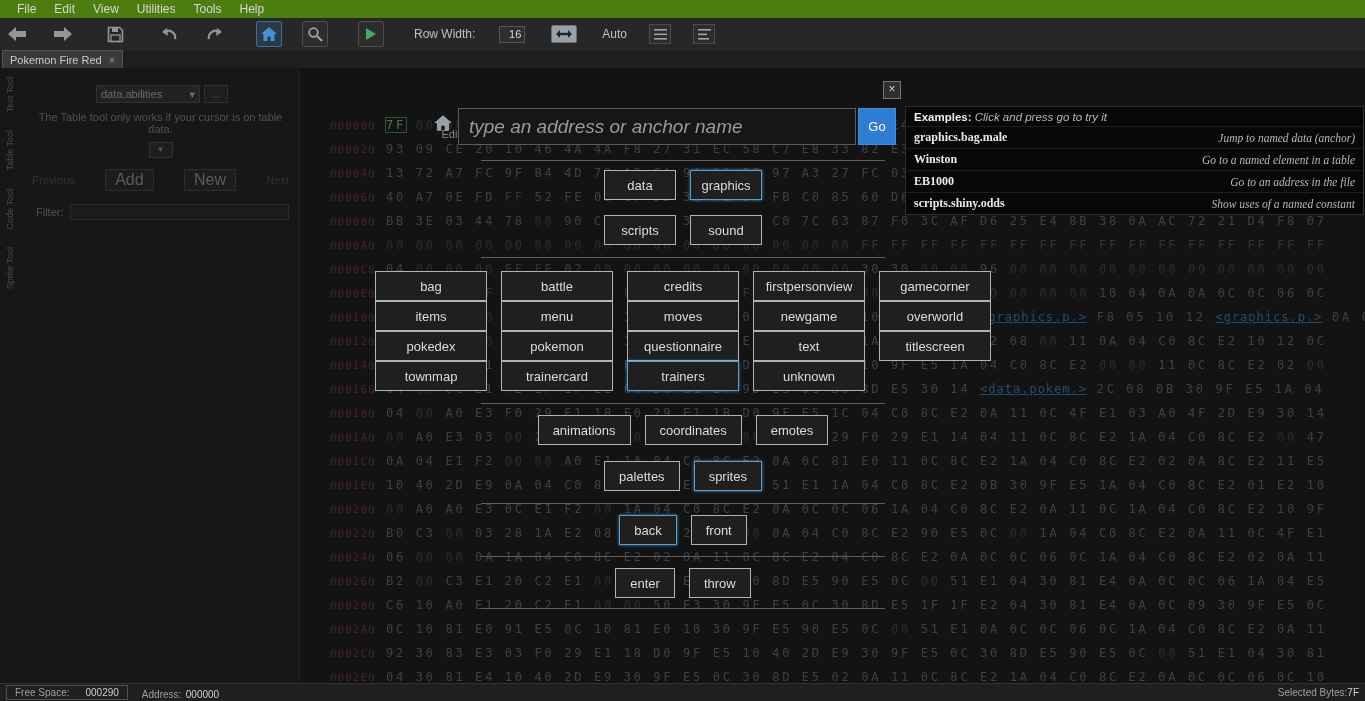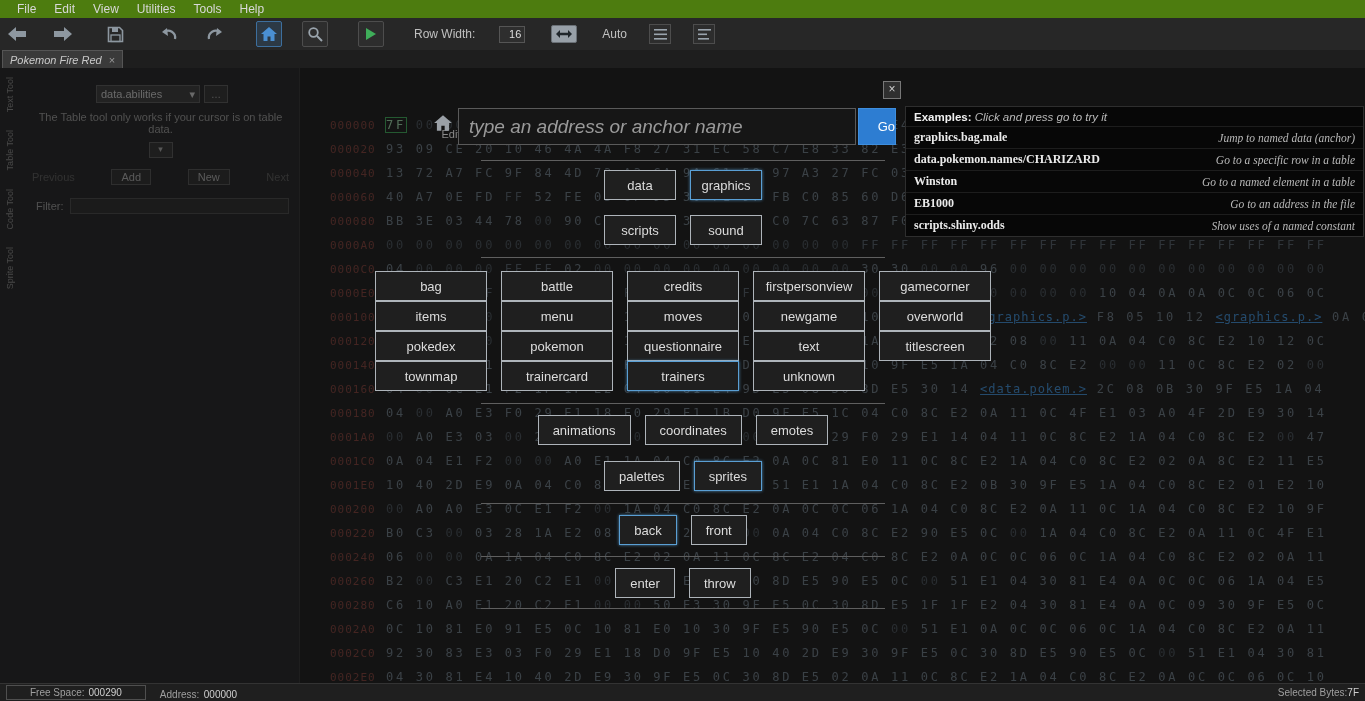--- a/index.html
+++ b/index.html
@@ -16,40 +16,40 @@
   .tbtn.boxed { border-color:#4d4d4d; background:#2d2d2d; }
   .tbtn.home { background:rgba(74,143,210,.18); border-color:#3d6f9e; }
   .tb-label { font-size:12px; color:#c0c0c0; margin-left:10px; }
   #row-width-input { width:26px; height:17px; background:#2e2e2e; border:1px solid #555; color:#ddd; font-size:11px; text-align:right; padding-right:3px; margin-left:4px; }
   .pillbtn { width:26px; height:18px; background:#98a0a8; border:1px solid #6a7076; border-radius:2px; display:flex; align-items:center; justify-content:center; margin-left:6px; }
   .listbtn { width:22px; height:20px; border:1px solid #4d4d4d; background:#2d2d2d; display:flex; align-items:center; justify-content:center; margin-left:2px; }
 
   
   #tabstrip { position:absolute; left:0; top:50px; width:100%; height:18px; z-index:30; }
   #tab { position:absolute; left:2px; top:0; height:18px; background:#3a3a3a; border:1px solid #555; border-bottom:none; display:flex; align-items:center; padding:0 7px; gap:7px; }
-  #tab-title { font-size:11px; color:#c9c9c9;font-style:italic; }
+  #tab-title { font-size:11px; color:#c9c9c9; }
   #tab-close { font-size:11px; color:#999; cursor:default; }
 
   
   #main { position:absolute; left:0; top:68px; width:1365px; height:615px; overflow:hidden;padding-left:48px; }
 
   
   #sidestrip { position:absolute; left:0; top:0; width:22px; height:100%; background:#252526; z-index:1; }
   .vtab { writing-mode:vertical-rl; transform:rotate(180deg); font-size:9px; color:#8a8a8a; padding:9px 5px; cursor:default; }
 
   
   #leftpanel { position:absolute; left:22px; top:0; width:278px; height:100%; background:#252526; border-right:1px solid #333; z-index:1; }
   #combo-row { margin:17px 0 0 74px; width:132px; display:flex; gap:4px; }
   #table-combo { flex:1; height:18px; background:#3c3c3c; border:1px solid #5a5a5a; font-size:11px; color:#cfcfcf; display:flex; align-items:center; justify-content:space-between; padding:0 4px; }
   #combo-extra-btn { width:24px; height:18px; background:#333; border:1px solid #5a5a5a; color:#aaa; font-size:10px; display:flex; align-items:center; justify-content:center; }
   #table-hint { margin:8px 6px 0 6px; font-size:11px; line-height:12px; color:#9a9a9a; text-align:center; }
   #mini-btn { display:block; margin:7px auto 0 auto; width:24px; height:16px; background:#333; border:1px solid #5a5a5a; color:#aaa; font-size:9px; line-height:13px; text-align:center; }
   #nav-row { margin:11px 10px 0 10px; display:flex; align-items:center; justify-content:space-between; }
   .nav-dim { font-size:11px; color:#5b5b5b; }
-  .nav-btn { font-size:11px; color:#b0b0b0; background:#2e2e2e; border:1px solid #555; padding:1px 9px; }
+  .nav-btn { font-size:16px; color:#b0b0b0; background:#2e2e2e; border:1px solid #555; padding:1px 9px; }
   #filter-row { margin:13px 10px 0 14px; display:flex; align-items:center; }
   #filter-label { font-size:11px; color:#9a9a9a; }
   #filter-input { flex:1; height:16px; margin-left:6px; background:#2c2c2c; border:1px solid #4a4a4a; color:#ccc; font-size:11px; padding:0 4px; }
 
   
   #hexarea { position:absolute; left:300px; top:0; width:1065px; height:100%; background:#1d1d1d; z-index:1; }
   #hex-rows { position:absolute; left:30px; top:44px; right:0; font-family:"DejaVu Sans Mono", monospace; white-space:nowrap; }
   .hex-row { height:24px; line-height:24px; }
   .hex-addr { display:inline-block; width:50px; margin-right:6px; font-size:11px; letter-spacing:1px; color:#82403a; }
   .hex-b { font-size:12px; letter-spacing:2.8px; color:#6e7b86; }
@@ -64,21 +64,21 @@
   
   #goto-layer { position:absolute; left:0; top:0; width:100%; height:100%; z-index:10; }
   #goto-close { position:absolute; left:883px; top:13px; width:18px; height:18px; background:#2f2f2f; border:1px solid #777; color:#ccc; font-size:12px; line-height:15px; text-align:center; }
   #goto-header { position:absolute; left:373px; top:14px; width:520px; text-align:center; white-space:nowrap;margin-top:40px; }
   #goto-edit-label { font-size:11px; color:#8a8a8a; margin-right:7px; }
   #goto-title { font-size:15px; font-weight:bold; color:#f0f0f0; margin-right:8px; }
   #goto-subtitle { font-size:18px; font-style:italic; color:#9a9a9a; }
   #home-icon { position:absolute; left:433px; top:46px; }
   #goto-input { position:absolute; left:458px; top:40px; width:398px; height:37px; background:#161616; border:1px solid #5a5a5a; color:#d8d8d8; font-size:19px; font-style:italic; font-family:"Liberation Sans", sans-serif; padding:0 10px; }
   #goto-input::placeholder { color:#9a9a9a; }
-  #go-btn { position:absolute; left:858px; top:40px; width:38px; height:37px; background:#2d7dd2; border:1px solid #3e8ede; color:#fff; font-size:13px;text-align:right; }
+  #go-btn { position:absolute; left:858px; top:40px; width:38px; height:37px; background:#2d7dd2; border:1px solid #3e8ede; color:#fff; font-size:13px; }
 
   
   #examples { position:absolute; left:905px; top:38px; width:459px; background:#070707; border:1px solid #2e2e2e; }
   #examples-header { padding:4px 8px 3px 8px; font-size:11.5px; color:#d0d0d0; }
   #examples-header b { color:#f0f0f0; }
   #examples-header i { color:#b9b9b9; }
   .ex-row { display:flex; justify-content:space-between; align-items:center; padding:3px 8px; border-top:1px solid #1d1d1d;font-family:Liberation Serif, serif; }
   .ex-name { font-size:12px; font-weight:bold; color:#eaeaea; white-space:nowrap; }
   .ex-desc { font-size:11.5px; font-style:italic; color:#b9b9b9; white-space:nowrap; margin-left:12px; overflow:hidden; }
 
@@ -91,21 +91,21 @@
   .mt9{margin-top:9px;} .mt15{margin-top:15px;} .mt11{margin-top:11px;} .mt16{margin-top:16px;}
   .cat-btn { background:#1f1f1f; border:1px solid #aeb4ba; color:#dcdcdc; font-size:13px; height:30px; padding:0 14px; font-family:"Liberation Sans", sans-serif; }
   .cat-btn.hl { border-color:#5a9fd4; box-shadow:0 0 3px rgba(90,159,212,.85); }
   .w72 { width:72px; padding:0; }
   #grid-main { margin-top:13px; display:grid; grid-template-columns:repeat(5,112px); gap:0 14px; justify-content:center; }
   #grid-main .cat-btn { width:112px; padding:0; }
 
   
   #statusbar { position:absolute; left:0; top:683px; width:100%; height:18px; background:#1f1f1f; border-top:1px solid #333; display:flex; align-items:center; justify-content:space-between; padding:0 6px; z-index:30; }
   #status-left { display:flex; align-items:center; gap:14px; }
-  #free-space-box { display:flex; align-items:center; gap:4px; border:1px solid #4f4f4f; padding:1px 23px; }
+  #free-space-box { display:flex; align-items:center; gap:16px; border:1px solid #4f4f4f; padding:1px 8px; }
   .st-label { font-size:10px; color:#9f9f9f; }
   .st-value { font-size:10px; color:#cfcfcf; }
   #status-right { display:flex; align-items:center; gap:0; }
 </style>
 </head>
 <body>
 
 <div id="window">
 
   <div id="menubar">
@@ -276,24 +276,20 @@
       <div id="examples">
         <div id="examples-header">
           <b>Examples:</b><i> Click and press go to try it</i>
         </div>
         <div id="examples-rows">
             <div class="ex-row">
               <span class="ex-name">graphics.bag.male</span>
               <span class="ex-desc">Jump to named data (anchor)</span>
             </div>
             <div class="ex-row">
-              <span class="ex-name">data.pokemon.names/CHARIZARD</span>
-              <span class="ex-desc">Go to a specific row in a table</span>
-            </div>
-            <div class="ex-row">
               <span class="ex-name">Winston</span>
               <span class="ex-desc">Go to a named element in a table</span>
             </div>
             <div class="ex-row">
               <span class="ex-name">EB1000</span>
               <span class="ex-desc">Go to an address in the file</span>
             </div>
             <div class="ex-row">
               <span class="ex-name">scripts.shiny.odds</span>
               <span class="ex-desc">Show uses of a named constant</span>

